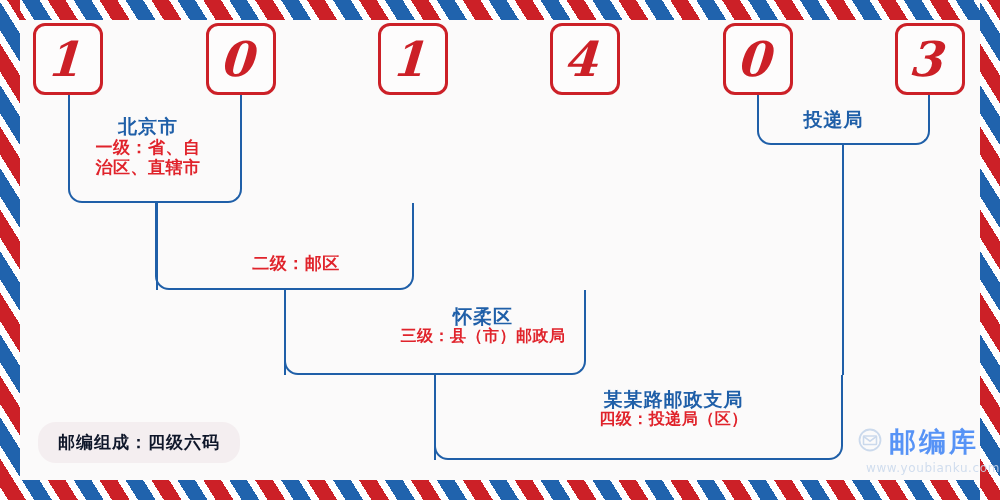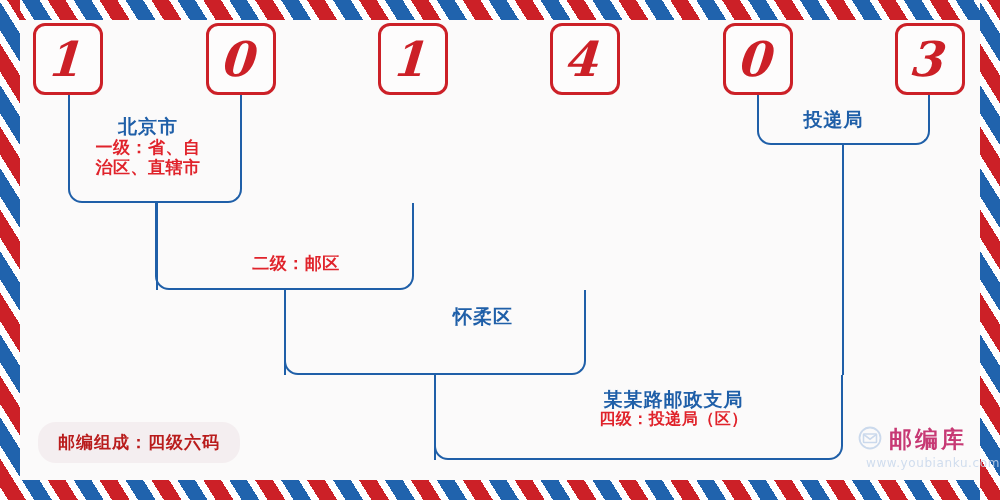--- a/index.html
+++ b/index.html
@@ -81,33 +81,33 @@
     font-size:17px;letter-spacing:0.5px;
   }
   .lbl .sub.small{font-size:16px;}
 
   
   .badge{
     position:absolute;
     background:#f4eef0;
     border-radius:18px;
     padding:9px 20px;
-    color:#b91c1c;
+    color:#0f172a;
     font-weight:700;
     font-size:17px;
     font-family:"DejaVu Serif","Liberation Serif",serif;
     letter-spacing:1px;
     white-space:nowrap;
   }
 
   
   .watermark{position:absolute;display:flex;flex-direction:column;align-items:flex-start;opacity:.85;}
   .wm-row{display:flex;align-items:center;gap:7px;}
   .wm-text{
-    color:#be185d;font-weight:700;font-size:23px;letter-spacing:3px;
+    color:#3b82f6;font-weight:700;font-size:27px;letter-spacing:3px;
     font-family:Liberation Mono, monospace;
   }
   .wm-url{
     color:#c9d8ec;font-size:12px;letter-spacing:.6px;margin-left:8px;margin-top:1px;
     font-family:"DejaVu Sans","Liberation Sans",sans-serif;
   }
 </style>
 </head>
 <body>
 
@@ -150,20 +150,21 @@
   <div class="bracket" style="left:155px;top:203px;width:259px;height:87px;"></div>
   <div class="lbl" style="left:155px;top:253px;width:282px;">
     <div class="sub">二级：邮区</div>
   </div>
 
   <div class="vline" style="left:284px;top:290px;height:85px;"></div>
 
   <div class="bracket" style="left:284px;top:290px;width:302px;height:85px;"></div>
   <div class="lbl" style="left:285px;top:305px;width:300px;padding-left:48px;">
     <div class="title">怀柔区</div>
+    <div class="sub small">三级：县（市）邮政局</div>
   </div>
 
   <div class="vline" style="left:434px;top:375px;height:85px;"></div>
 
   <div class="bracket" style="left:434px;top:375px;width:409px;height:85px;"></div>
   <div class="lbl" style="left:435px;top:388px;width:477px;">
     <div class="title">某某路邮政支局</div>
     <div class="sub small">四级：投递局（区）</div>
   </div>
 

